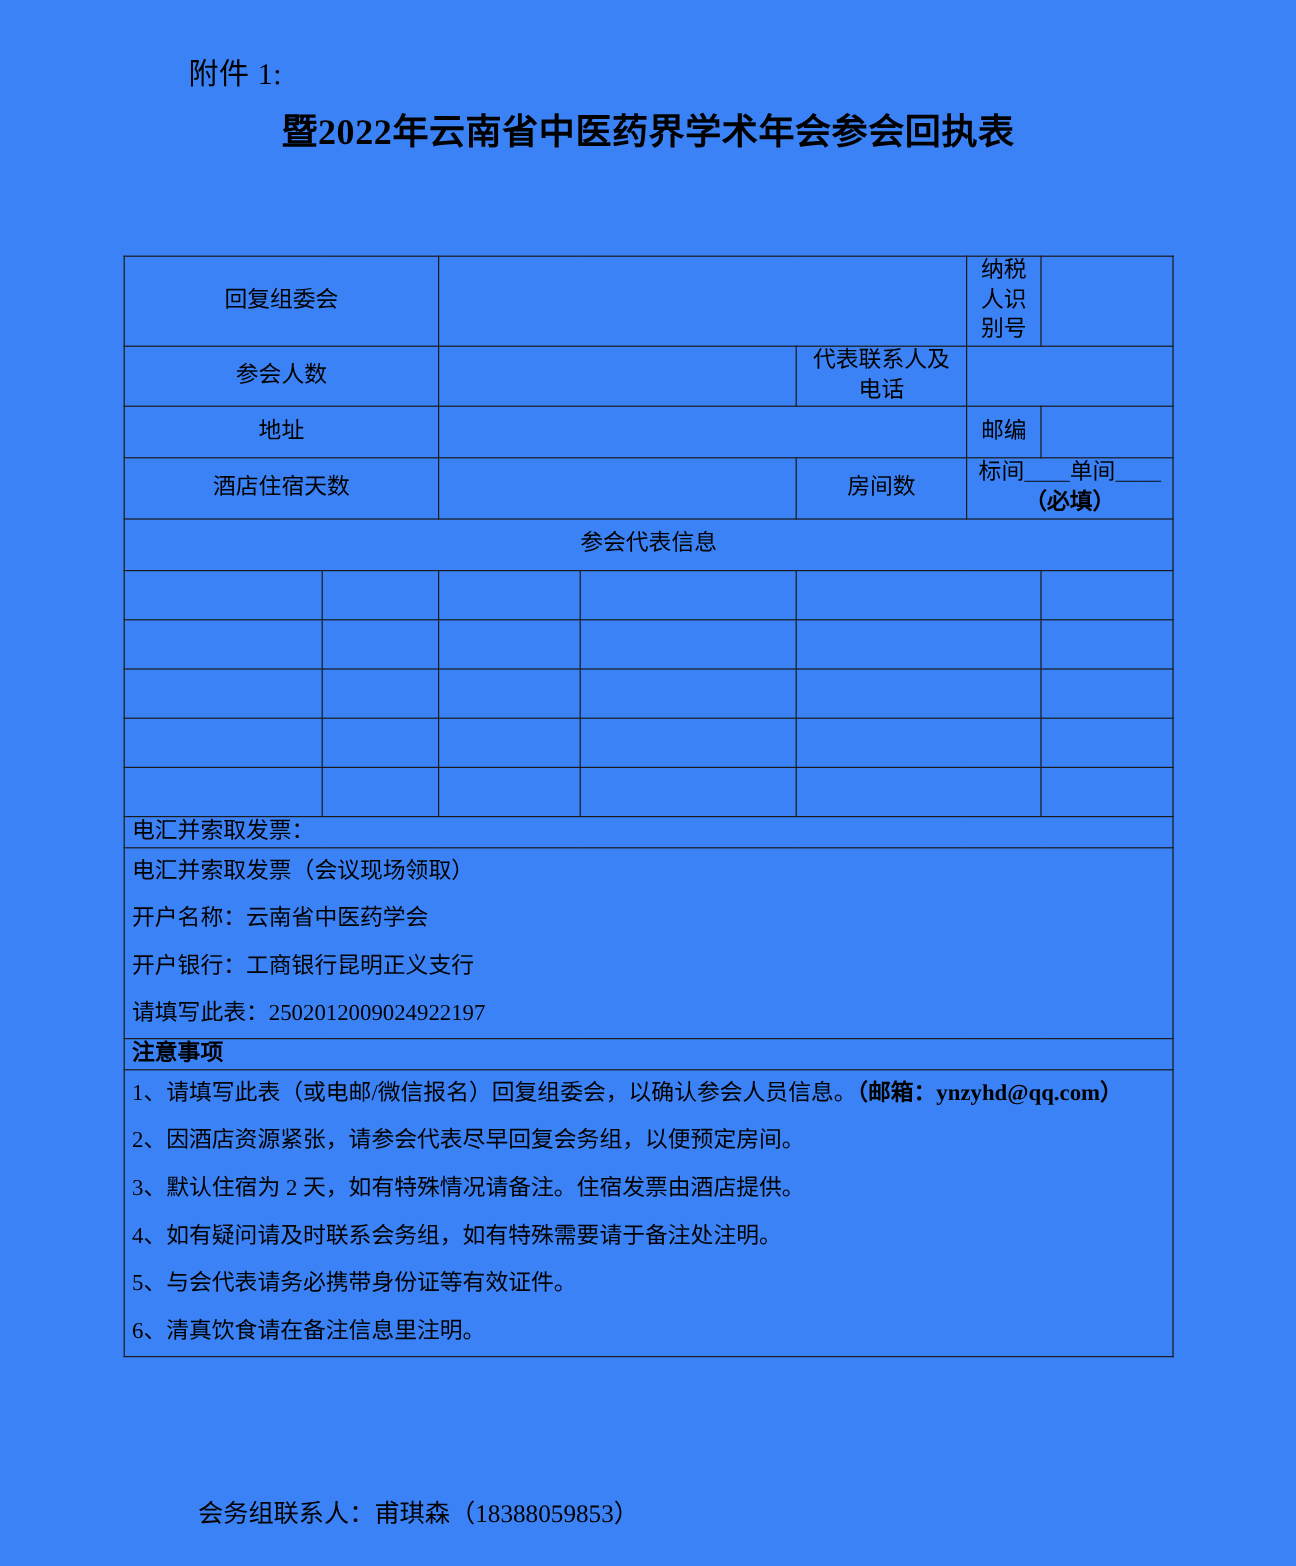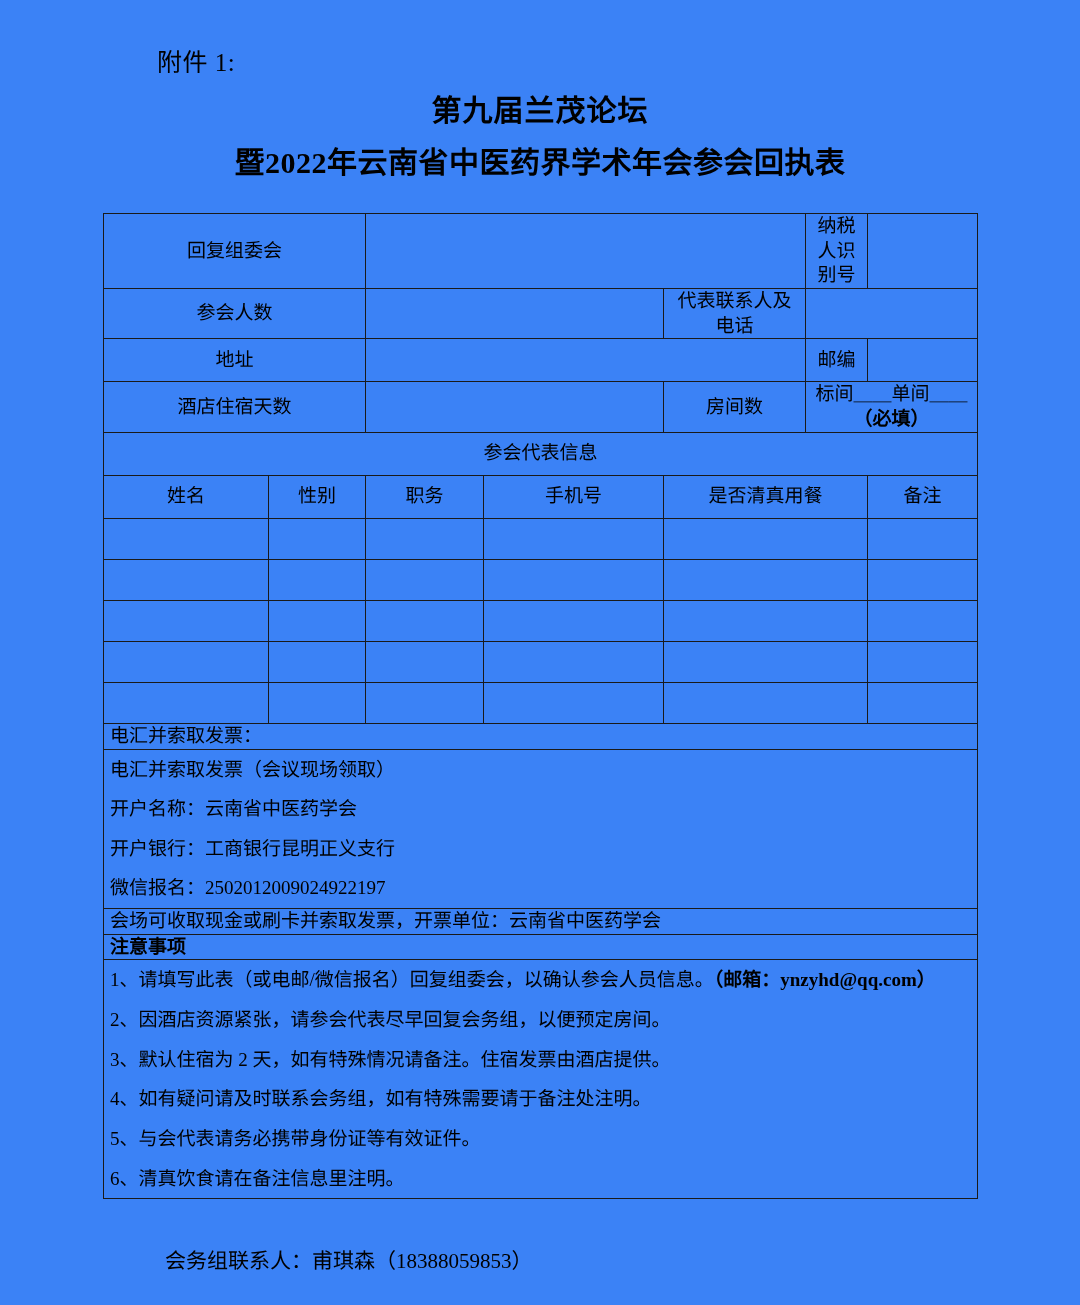--- a/index.html
+++ b/index.html
@@ -132,21 +132,20 @@
   }
 </style>
 </head>
 <body>
 
 <div class="page">
 
   <div class="attach-label">附件 1:</div>
 
   <div class="title-block">
-    <div class="title-line-1">第九届兰茂论坛</div>
     <div class="title-line-2">暨2022年云南省中医药界学术年会参会回执表</div>
   </div>
 
   <div class="form-wrap">
     <table class="form">
       <colgroup>
         <col style="width:165px">
         <col style="width:97px">
         <col style="width:118px">
         <col style="width:180px">
@@ -181,28 +180,20 @@
         <td class="lbl h-info" colspan="2">酒店住宿天数</td>
         <td class="blank h-info" colspan="2"></td>
         <td class="lbl h-info">房间数</td>
         <td class="lbl h-info" colspan="2"><span>标间＿＿单间＿＿</span><span class="bold">（必填）</span></td>
       </tr>
 
       <tr>
         <td class="lbl h-row" colspan="7">参会代表信息</td>
       </tr>
 
-      <tr>
-        <td class="lbl h-row">姓名</td>
-        <td class="lbl h-row">性别</td>
-        <td class="lbl h-row">职务</td>
-        <td class="lbl h-row">手机号</td>
-        <td class="lbl h-row" colspan="2">是否清真用餐</td>
-        <td class="lbl h-row">备注</td>
-      </tr>
 
       <tr>
         <td class="h-data"></td>
         <td class="h-data"></td>
         <td class="h-data"></td>
         <td class="h-data"></td>
         <td class="h-data" colspan="2"></td>
         <td class="h-data"></td>
       </tr>
       <tr>
@@ -240,27 +231,24 @@
 
       <tr>
         <td class="pay-head" colspan="7">电汇并索取发票：</td>
       </tr>
 
       <tr>
         <td class="block" colspan="7">
           <p class="pline">电汇并索取发票（会议现场领取）</p>
           <p class="pline">开户名称：云南省中医药学会</p>
           <p class="pline">开户银行：工商银行昆明正义支行</p>
-          <p class="pline">微信报名：2502012009024922197</p>
+          <p class="pline">请填写此表：2502012009024922197</p>
         </td>
       </tr>
 
-      <tr>
-        <td class="cash-row" colspan="7">会场可收取现金或刷卡并索取发票，开票单位：云南省中医药学会</td>
-      </tr>
 
       <tr>
         <td class="note-head" colspan="7">注意事项</td>
       </tr>
 
       <tr>
         <td class="notes" colspan="7">
           <p class="nline"><span>1、请填写此表（或电邮/微信报名）回复组委会，以确认参会人员信息。</span><span class="bold">（邮箱：ynzyhd@qq.com）</span></p>
           <p class="nline">2、因酒店资源紧张，请参会代表尽早回复会务组，以便预定房间。</p>
           <p class="nline">3、默认住宿为 2 天，如有特殊情况请备注。住宿发票由酒店提供。</p>

